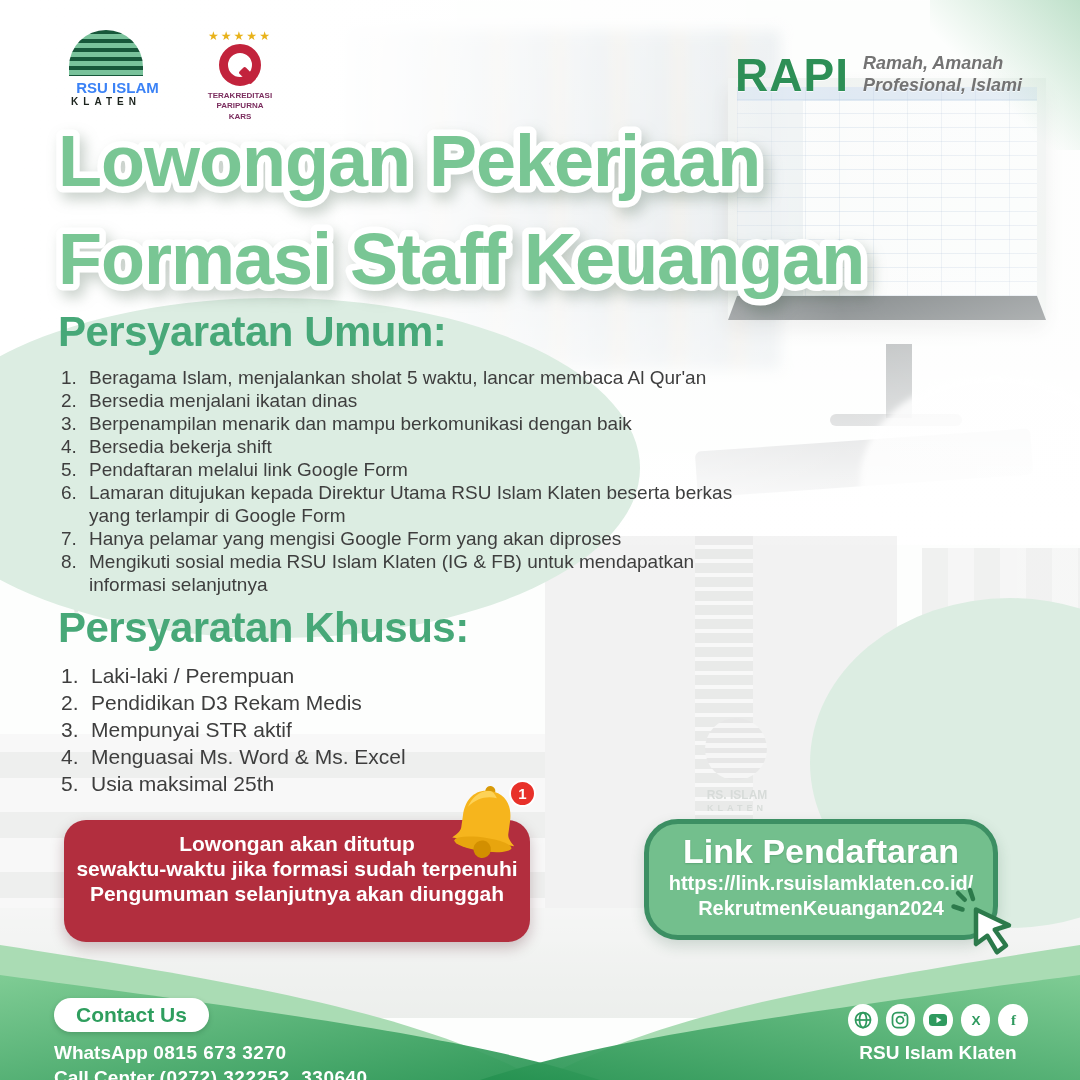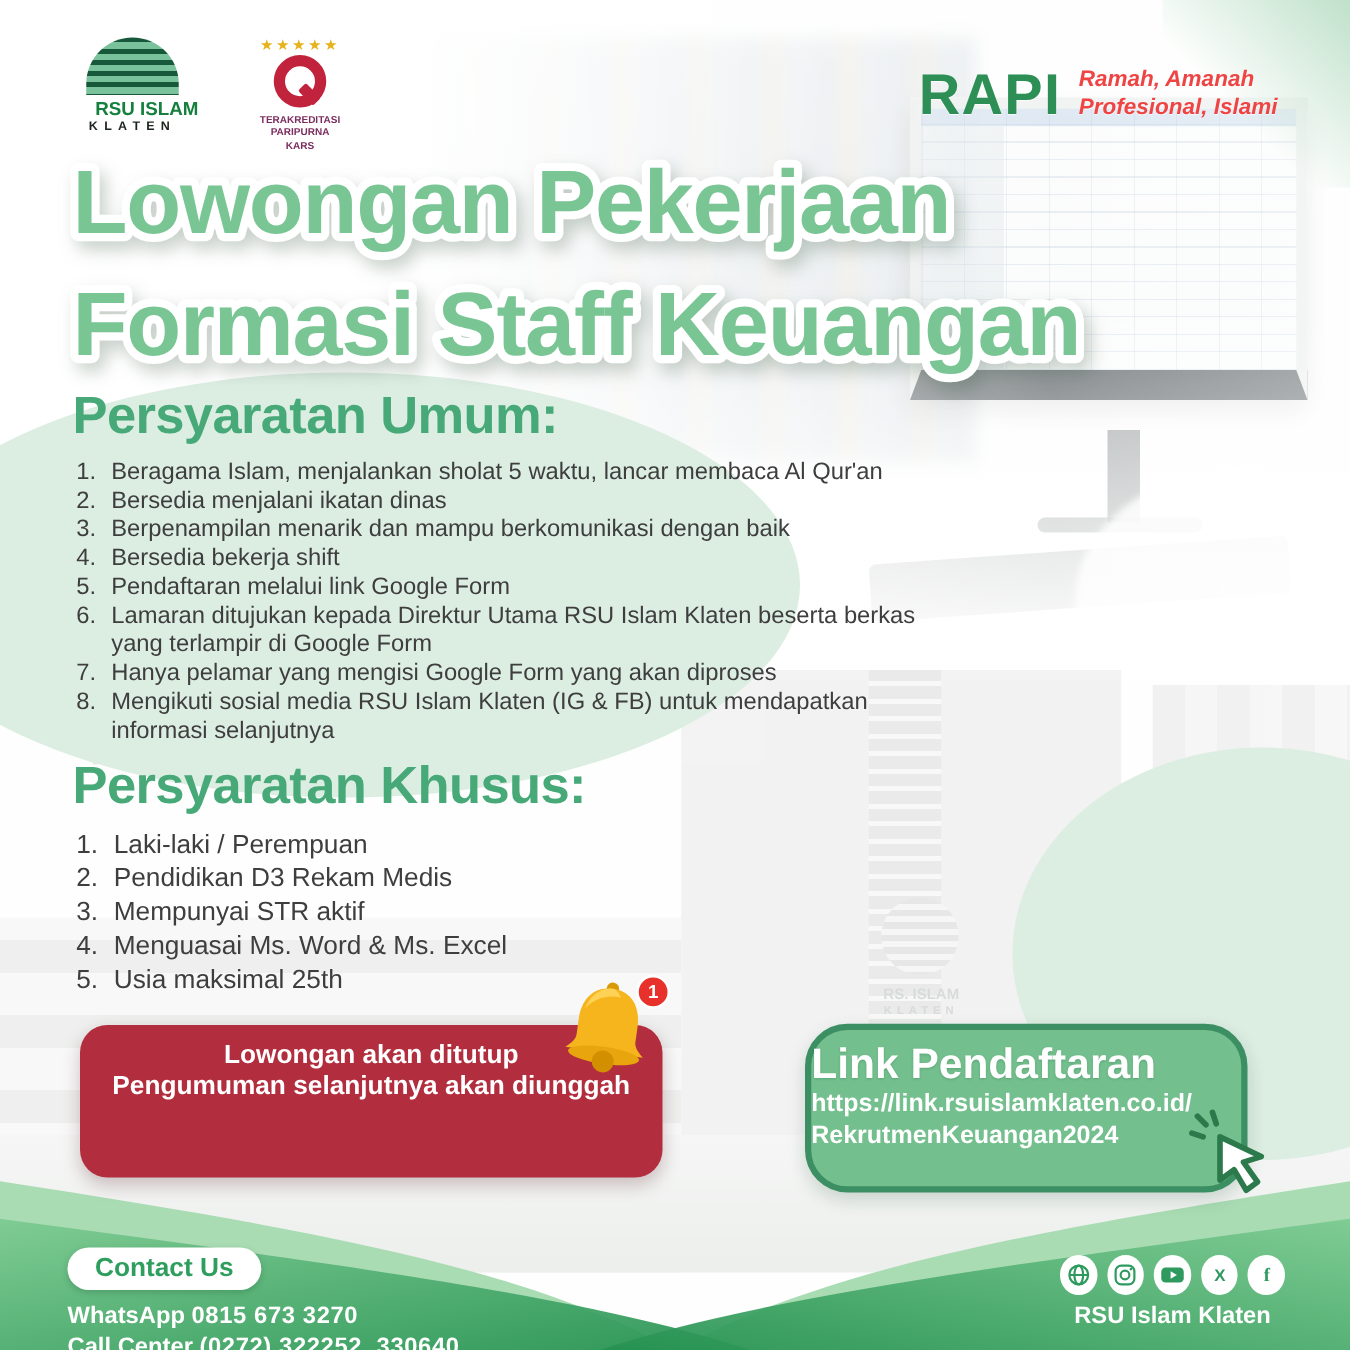--- a/index.html
+++ b/index.html
@@ -54,37 +54,37 @@
   
   .blob{position:absolute;border-radius:50%;background:#dcede2;z-index:1;}
   .blob1{left:-90px;top:298px;width:730px;height:340px;}
   .blob2{right:-130px;top:598px;width:400px;height:330px;}
 
   
   .logos{position:absolute;left:52px;top:30px;display:flex;gap:26px;align-items:flex-start;z-index:5;}
   .logo-block{display:flex;flex-direction:column;align-items:center;width:108px;}
   .rsu-dome{width:74px;height:46px;border-radius:74px 74px 0 0;
             background:repeating-linear-gradient(180deg,#17573a 0 4px,#79c29b 4px 9px);}
-  .rsu-name{margin-top:3px;font-weight:bold;font-size:15px;color:#15803d;margin-left:23px;}
+  .rsu-name{margin-top:3px;font-weight:bold;font-size:15px;color:#3b82f6;margin-left:23px;}
   .rsu-city{font-weight:bold;font-size:10px;letter-spacing:5px;color:#1c241e;}
   .kars-stars{color:#e8b21a;font-size:12px;letter-spacing:2px;line-height:1;}
   .kars-q{position:relative;width:42px;height:42px;border:9px solid #c2233c;border-radius:50%;margin-top:2px;}
   .kars-q::after{content:"";position:absolute;right:-4px;bottom:-3px;width:17px;height:9px;
                  background:#c2233c;transform:rotate(45deg);border-radius:2px;}
   .kars-text{margin-top:5px;text-align:center;font-size:8px;font-weight:bold;color:#7b2d5e;line-height:1.3;}
   .mui-seal{position:relative;width:50px;height:50px;border-radius:50%;border:3px solid #1c6b43;background:#fff;}
   .mui-seal::before{content:"";position:absolute;inset:4px;border:2px dashed #1c6b43;border-radius:50%;}
   .mui-seal::after{content:"";position:absolute;inset:12px;border-radius:50%;
                    background:repeating-linear-gradient(0deg,#2c7a4f 0 2px,#fff 2px 5px);}
   .mui-text{margin-top:5px;text-align:center;font-size:9px;font-weight:bold;color:#222;line-height:1.3;}
 
   .rapi{position:absolute;right:58px;top:48px;display:flex;align-items:center;gap:14px;z-index:5;justify-content:space-between;}
   .rapi-abbr{font-size:46px;font-weight:bold;color:#2d8f56;letter-spacing:1px;
              text-shadow:0 1px 0 rgba(255,255,255,.7);}
-  .rapi-motto{font-size:18px;font-weight:bold;font-style:italic;color:#ef4444;line-height:1.22;
+  .rapi-motto{font-size:18px;font-weight:bold;font-style:italic;color:#737373;line-height:1.22;
               text-shadow:0 1px 0 rgba(255,255,255,.7);}
 
   
   .title-svg{position:absolute;left:48px;top:112px;z-index:5;
              filter:drop-shadow(5px 7px 7px rgba(60,90,70,.28));}
   .title-svg text{font-family:"Liberation Sans",sans-serif;font-weight:bold;font-size:72px;
                   letter-spacing:-1px;fill:#79c694;stroke:#ffffff;stroke-width:13px;
                   paint-order:stroke;stroke-linejoin:round;}
 
   
@@ -103,23 +103,23 @@
               background:#b22e3e;border-radius:22px;color:#fff;text-align:center;
               padding:11px 12px;box-shadow:0 6px 14px rgba(80,20,30,.25);}
   .notice-box p{margin:0;font-size:21px;font-weight:bold;line-height:25px;}
   .notice-box .it{font-style:italic;}
   .bell-wrap{position:absolute;left:446px;top:782px;width:92px;height:92px;z-index:6;}
   .badge{position:absolute;right:2px;top:-2px;width:27px;height:27px;border-radius:50%;
          background:#e8312a;border:2px solid #fff;color:#fff;font-size:15px;font-weight:bold;
          display:flex;align-items:center;justify-content:center;}
 
   
-  .reg-box{position:absolute;left:644px;top:819px;width:354px;height:135px;z-index:5;
+  .reg-box{position:absolute;left:644px;top:819px;width:354px;height:121px;z-index:5;
            background:#73bf8d;border:5px solid #3c8f63;border-radius:34px;color:#fff;
-           text-align:left;padding-top:9px;box-shadow:0 6px 14px rgba(30,80,50,.18);}
+           text-align:center;padding-top:9px;box-shadow:0 6px 14px rgba(30,80,50,.18);}
   .reg-heading{font-size:34px;font-weight:bold;margin:0;line-height:1.1;
                text-shadow:0 1px 2px rgba(0,60,30,.2);}
   .reg-url{font-size:20px;font-weight:bold;margin:2px 0 0 0;line-height:23px;}
   .cursor-wrap{position:absolute;left:946px;top:884px;width:72px;height:72px;z-index:7;}
 
   
   .footer-svg{position:absolute;left:0;bottom:0;width:1080px;height:150px;z-index:4;}
   .contact{position:absolute;left:54px;top:998px;z-index:8;color:#fff;}
   .pill{display:inline-block;background:#fff;border-radius:20px;padding:5px 22px;
         color:#2e9e5e;font-size:21px;font-weight:bold;
@@ -220,20 +220,21 @@
         <li>Laki-laki / Perempuan</li>
         <li>Pendidikan D3 Rekam Medis</li>
         <li>Mempunyai STR aktif</li>
         <li>Menguasai Ms. Word &amp; Ms. Excel</li>
         <li>Usia maksimal 25th</li>
       </ol>
   </div>
 
   <div class="notice-box">
     <p>Lowongan akan ditutup</p>
+    <p>sewaktu-waktu jika formasi sudah terpenuhi</p>
     <p>Pengumuman selanjutnya akan diunggah</p>
   </div>
 
   <div class="bell-wrap">
     <svg width="80" height="80" viewBox="0 0 64 64">
       <g transform="rotate(8 32 32)">
         <rect x="28" y="3" width="8" height="9" rx="4" fill="#d89a08"></rect>
         <path d="M32 7 C19 7 13 17 13 29 L13 39 C13 43 9 46 7 48 L57 48 C55 46 51 43 51 39 L51 29 C51 17 45 7 32 7 Z" fill="#f6b51d"></path>
         <path d="M32 7 C24 7 18 14 16 22 C22 14 30 11 38 12 C36 9 34 7 32 7Z" fill="#ffd966" opacity="0.8"></path>
         <ellipse cx="32" cy="50" rx="23" ry="5.5" fill="#e8a50e"></ellipse>

